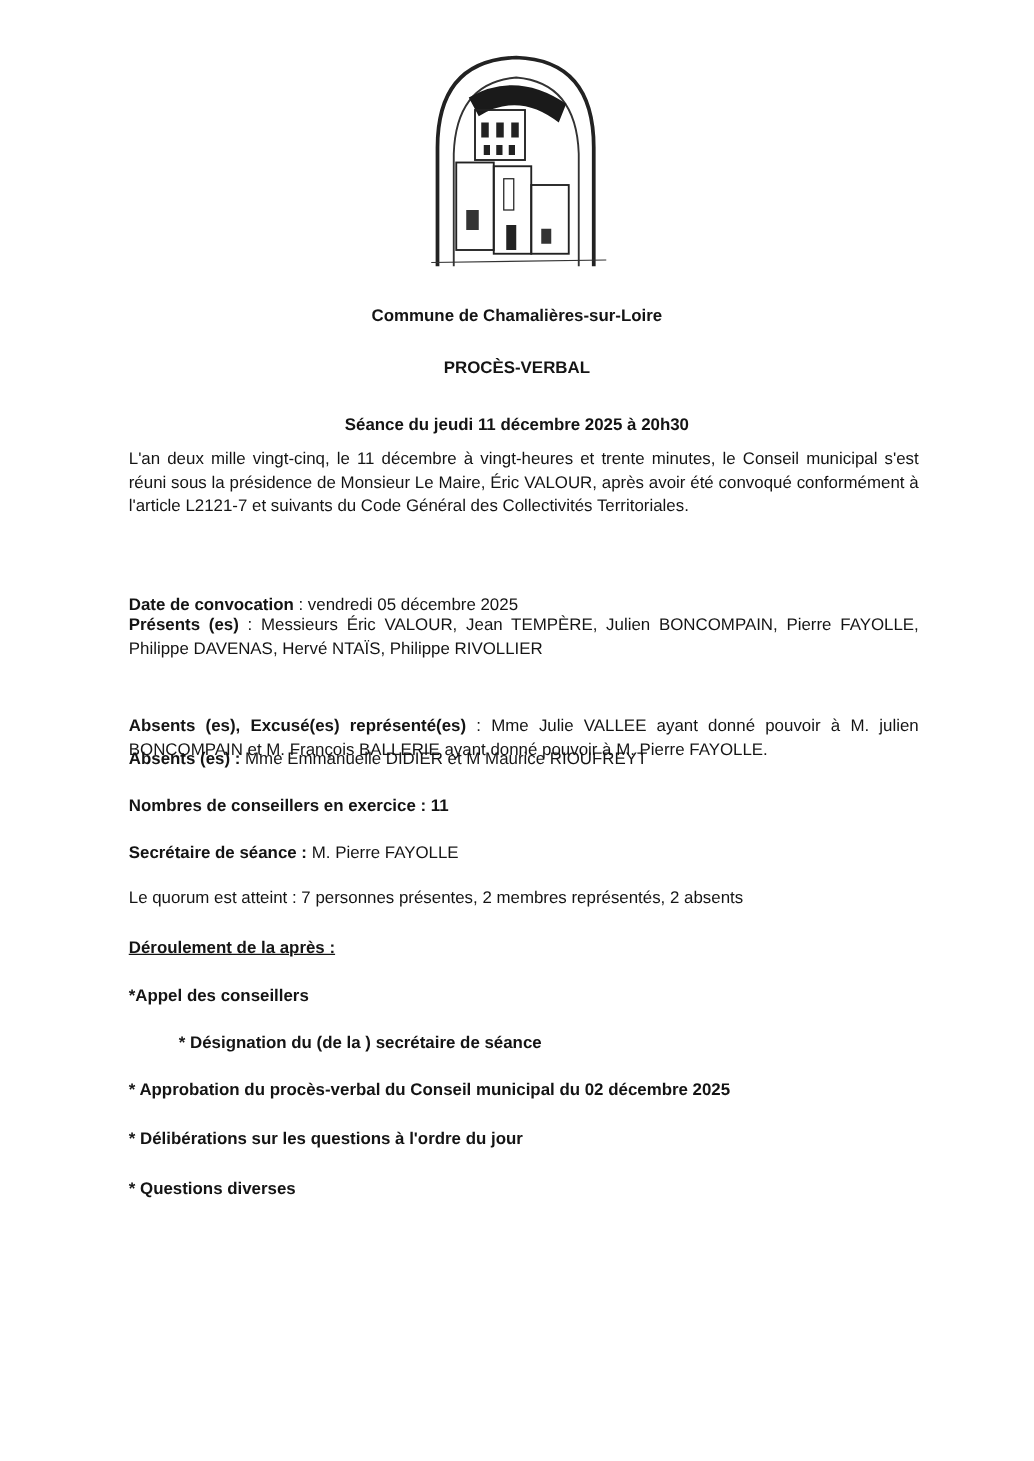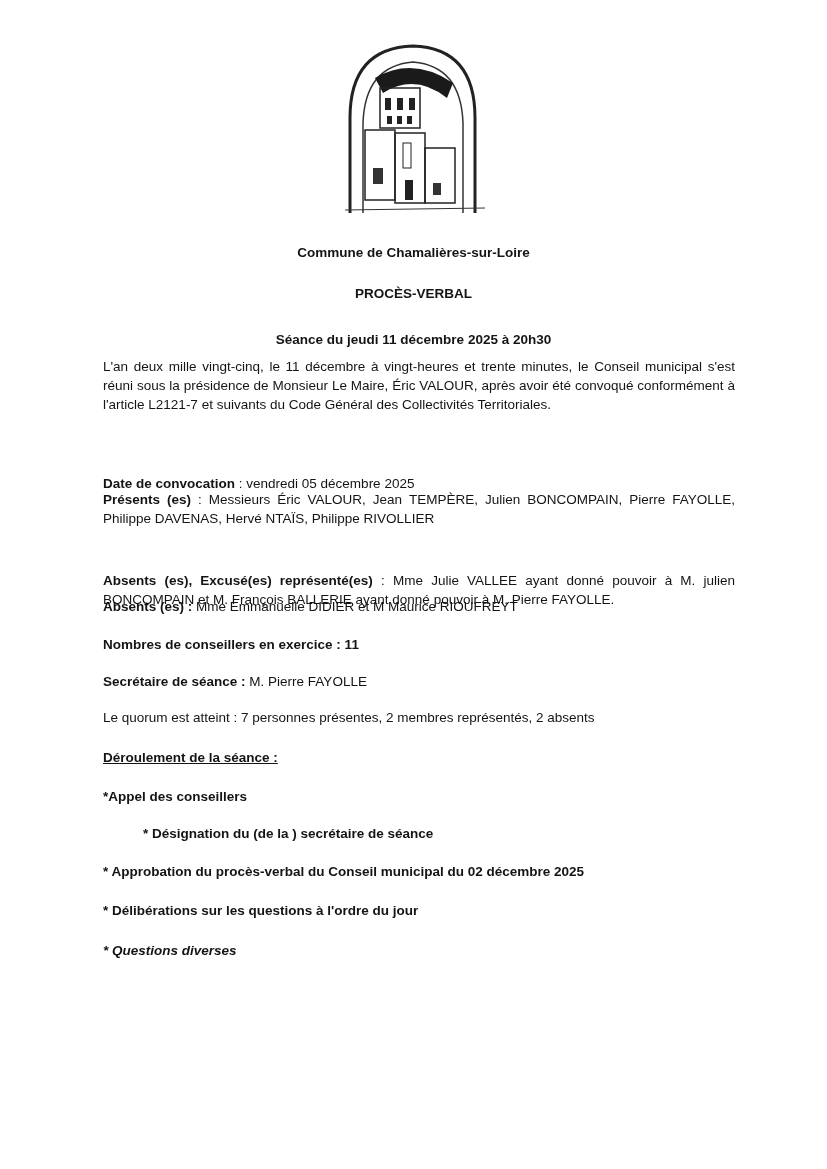--- a/index.html
+++ b/index.html
@@ -53,19 +53,19 @@
 <div class="para" style="top:571px;"><b>Absents (es), Excusé(es) représenté(es)</b><span> : </span><span>Mme Julie VALLEE ayant donné pouvoir à M. julien BONCOMPAIN et M. François BALLERIE ayant donné pouvoir à M. Pierre FAYOLLE.</span></div>
 
 <div class="line" style="top:599px;"><b>Absents (es) :</b><span> </span><span>Mme Emmanuelle DIDIER et M Maurice RIOUFREYT</span></div>
 
 <div class="line" style="top:637px;font-weight:bold;">Nombres de conseillers en exercice : 11</div>
 
 <div class="line" style="top:674px;"><b>Secrétaire de séance :</b><span> </span><span>M. Pierre FAYOLLE</span></div>
 
 <div class="line" style="top:710px;">Le quorum est atteint : 7 personnes présentes, 2 membres représentés, 2 absents</div>
 
-<div class="line u" style="top:750px;">Déroulement de la séance :</div>
+<div class="line u" style="top:750px;">Déroulement de la après :</div>
 
 <div class="line" style="top:789px;font-weight:bold;">*Appel des conseillers</div>
 <div class="line" style="top:826px;font-weight:bold;margin-left:40px;">* Désignation du (de la ) secrétaire de séance</div>
 <div class="line" style="top:864px;font-weight:bold;">* Approbation du procès-verbal du Conseil municipal du 02 décembre 2025</div>
 <div class="line" style="top:903px;font-weight:bold;">* Délibérations sur les questions à l'ordre du jour</div>
-<div class="line" style="top:943px;font-weight:bold;font-style:italic;">* Questions diverses</div>
+<div class="line" style="top:943px;font-weight:bold;">* Questions diverses</div>
 
 </body></html>

